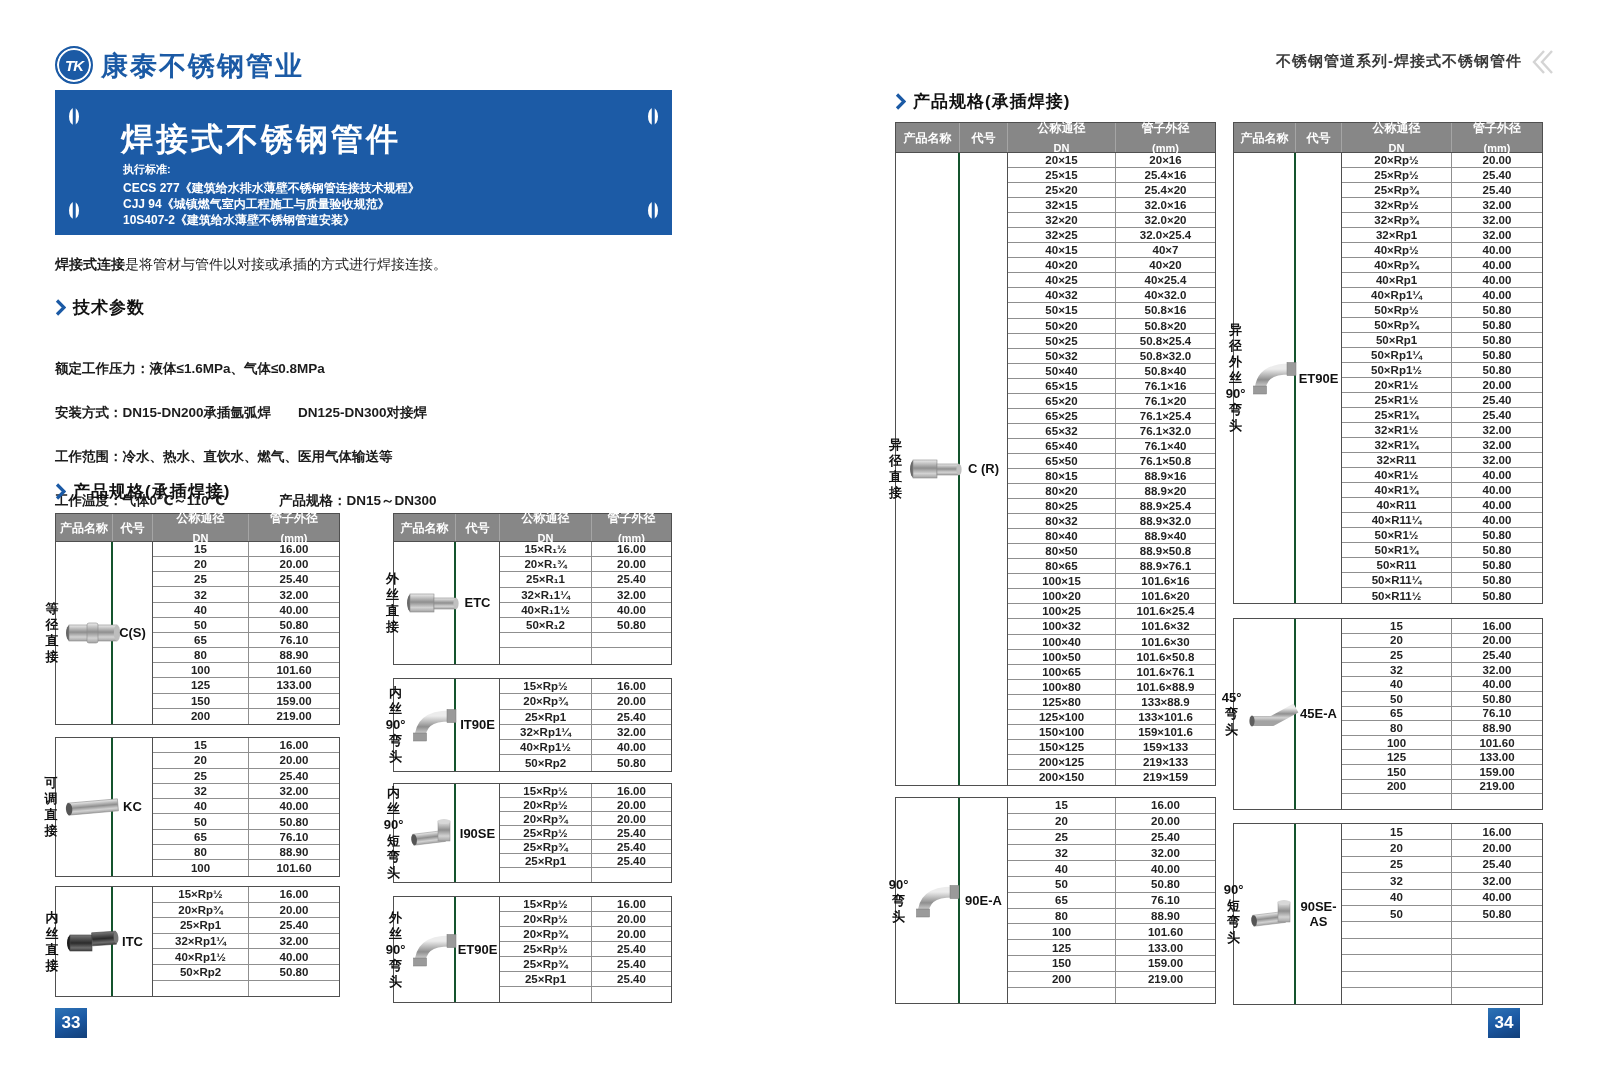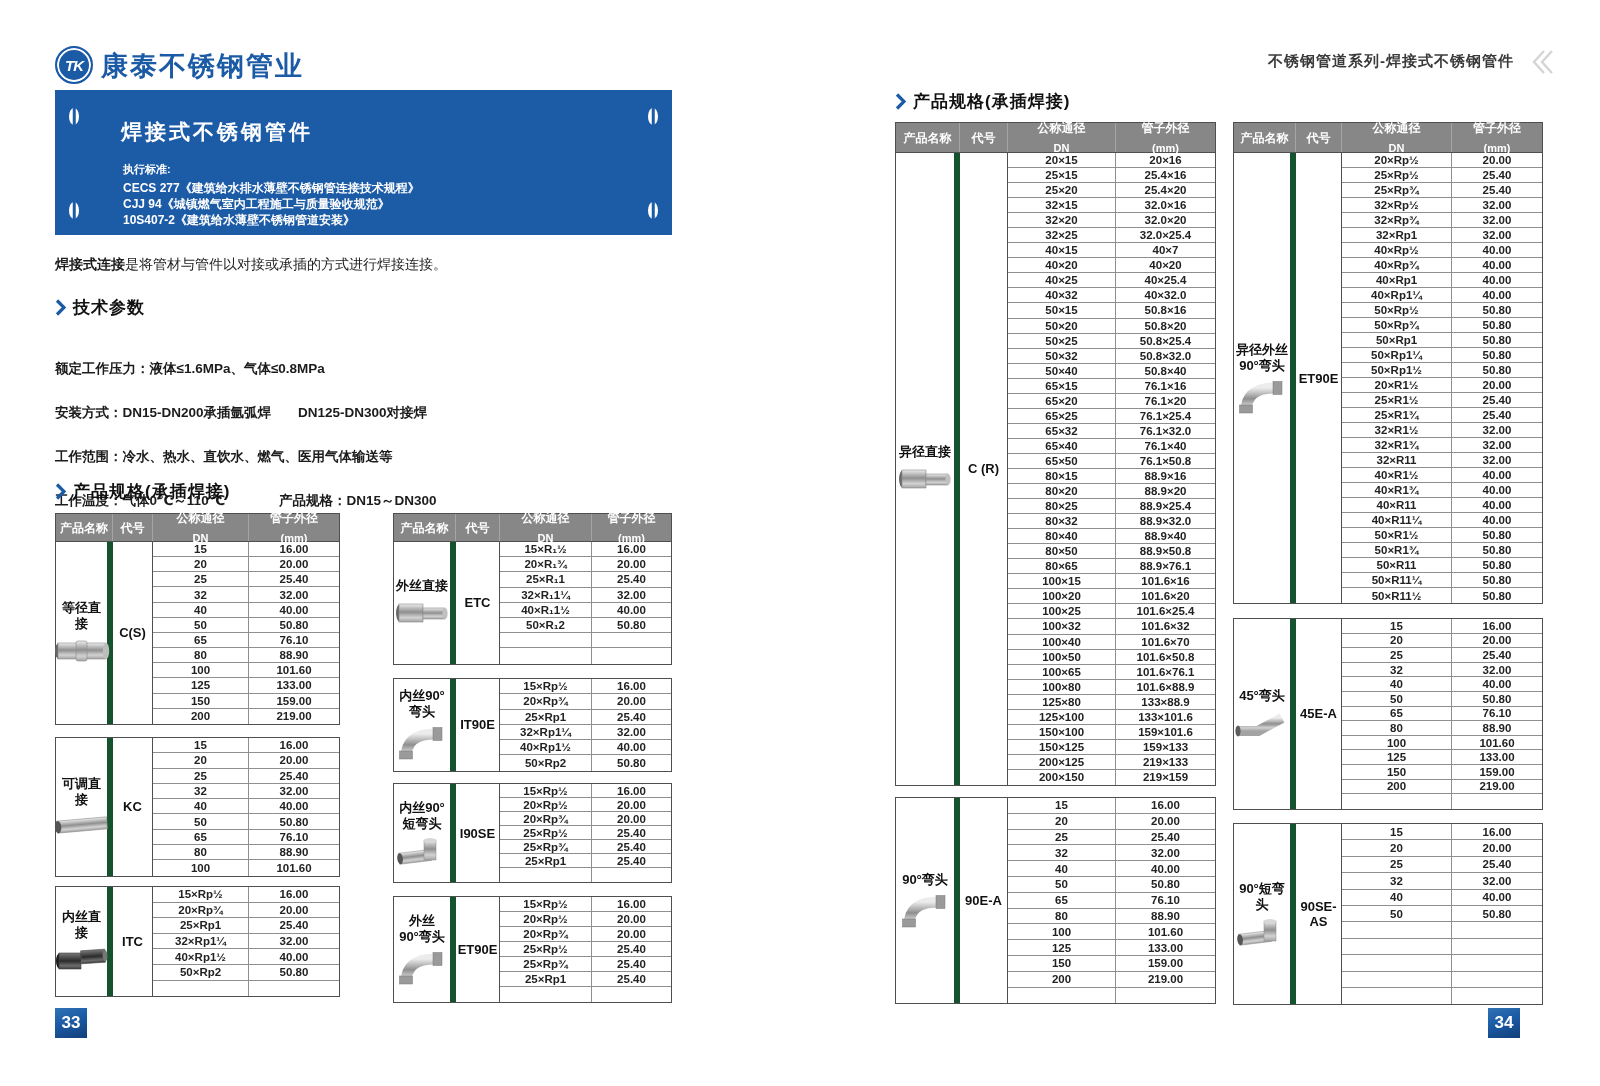--- a/index.html
+++ b/index.html
@@ -13,29 +13,29 @@
   
   .logo{left:55px;top:46px;display:flex;align-items:flex-end;gap:8px;}
   .logo-badge{
     width:34px;height:34px;border-radius:50%;background:#1b5aa5;color:#fff;
     display:flex;align-items:center;justify-content:center;
     font-weight:bold;font-style:italic;font-size:15px;letter-spacing:-1px;
     border:2px solid #1b5aa5;box-shadow:inset 0 0 0 2px #fff;
   }
   .logo-name{font-size:27px;font-weight:bold;color:#1b5aa5;letter-spacing:2px;}
   .series-title{
-    right:86px;top:52px;font-size:15px;font-weight:bold;color:#3a3a3a;letter-spacing:1px;
+    right:78px;top:52px;font-size:15px;font-weight:bold;color:#3a3a3a;letter-spacing:1px;
   }
   .series-chevron{right:46px;top:48px;}
 
   
   .banner{
     left:55px;top:90px;width:617px;height:145px;background:#1c5ba6;color:#fff;
   }
-  .banner-title{position:absolute;left:66px;top:28px;font-size:21px;font-weight:bold;letter-spacing:3px;}
+  .banner-title{position:absolute;left:66px;top:28px;font-size:32px;font-weight:bold;letter-spacing:3px;}
   .banner-std-label{position:absolute;left:68px;top:72px;font-size:11px;font-weight:bold;}
   .banner-stds{position:absolute;left:68px;top:90px;font-size:12px;line-height:16px;font-weight:600;}
   .bean{position:absolute;width:10px;height:17px;background:#fff;border-radius:50%;}
   .bean::after{content:'';position:absolute;left:50%;top:0;bottom:0;width:2.5px;background:#1c5ba6;transform:translateX(-50%);}
   .bean.tl{left:14px;top:18px;}
   .bean.bl{left:14px;top:112px;}
   .bean.tr{right:14px;top:18px;}
   .bean.br{right:14px;top:112px;}
 
   
@@ -46,22 +46,22 @@
 
   
   .tbl{position:absolute;border:1px solid #4f4f4f;background:#fff;box-sizing:border-box;}
   .thead{display:flex;background:#878787;color:#fff;border-bottom:1px solid #4f4f4f;box-sizing:border-box;}
   .th{display:flex;flex-direction:column;align-items:center;justify-content:center;
       font-size:12px;font-weight:bold;line-height:12px;border-right:1px solid #a5a5a5;box-sizing:border-box;}
   .th:last-child{border-right:none;}
   .th .sub{font-size:11px;font-weight:bold;margin-top:8px;}
   .th.p{width:var(--w1);} .th.c{width:var(--w2);} .th.d{width:var(--w3);} .th.o{flex:1;}
   .tbody{display:flex;align-items:stretch;}
-  .prod{width:var(--w1);border-right:6px solid #14532d;box-sizing:border-box;
-        display:flex;flex-direction:column;align-items:center;justify-content:center;gap:5px;}
+  .prod{width:var(--w1);border-right:2px solid #14532d;box-sizing:border-box;
+        display:flex;flex-direction:row;align-items:center;justify-content:center;gap:5px;}
   .pname{font-size:13px;font-weight:bold;color:#111;text-align:center;white-space:pre-line;line-height:16px;}
   .photo{line-height:0;}
   .codec{width:var(--w2);border-right:1px solid #4f4f4f;box-sizing:border-box;
          display:flex;align-items:center;justify-content:center;
          font-size:13px;font-weight:bold;color:#111;text-align:center;white-space:pre-line;line-height:15px;}
   .rws{flex:1;display:flex;flex-direction:column;}
   .rw{display:flex;height:var(--rh);border-bottom:1px solid #8f8f8f;box-sizing:border-box;flex:none;}
   .rw:last-child{border-bottom:none;}
   .cd{width:var(--w3);border-right:1px solid #8f8f8f;box-sizing:border-box;
       display:flex;align-items:center;justify-content:center;font-size:11.5px;font-weight:600;color:#222;}
@@ -684,21 +684,21 @@
         <div class="rw">
           <div class="cd">100×25</div>
           <div class="co">101.6×25.4</div>
         </div>
         <div class="rw">
           <div class="cd">100×32</div>
           <div class="co">101.6×32</div>
         </div>
         <div class="rw">
           <div class="cd">100×40</div>
-          <div class="co">101.6×70</div>
+          <div class="co">101.6×30</div>
         </div>
         <div class="rw">
           <div class="cd">100×50</div>
           <div class="co">101.6×50.8</div>
         </div>
         <div class="rw">
           <div class="cd">100×65</div>
           <div class="co">101.6×76.1</div>
         </div>
         <div class="rw">

